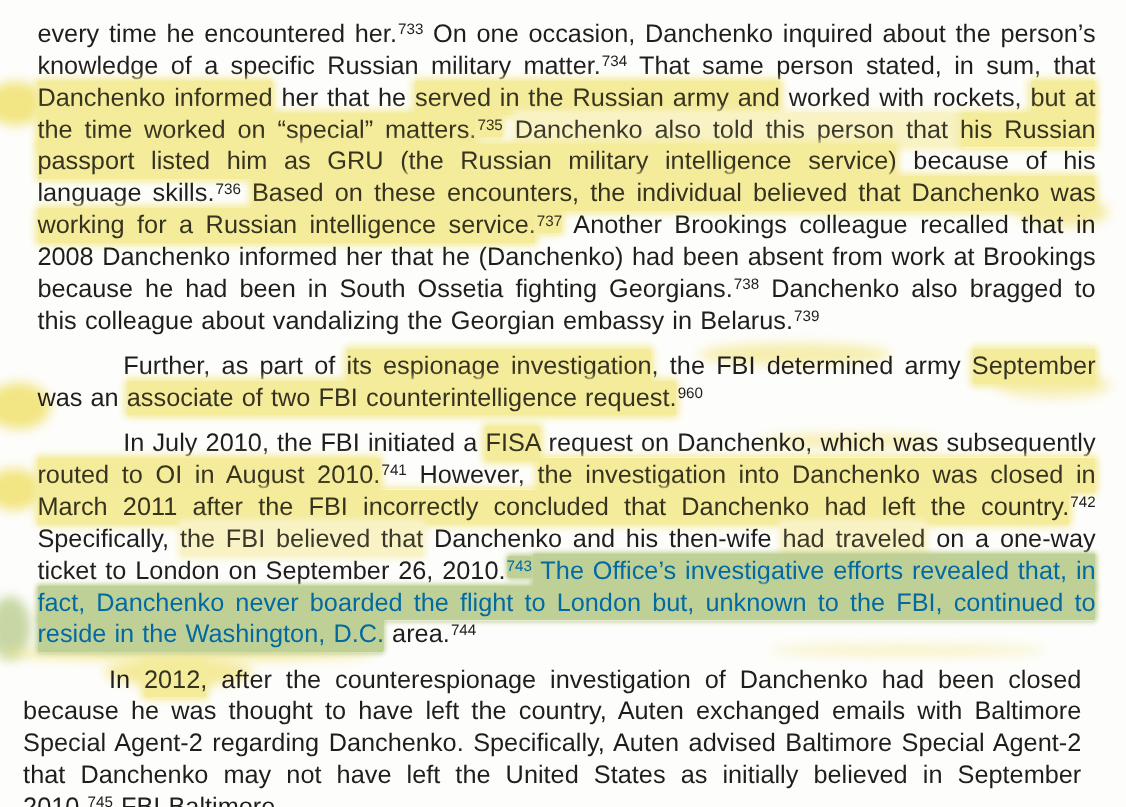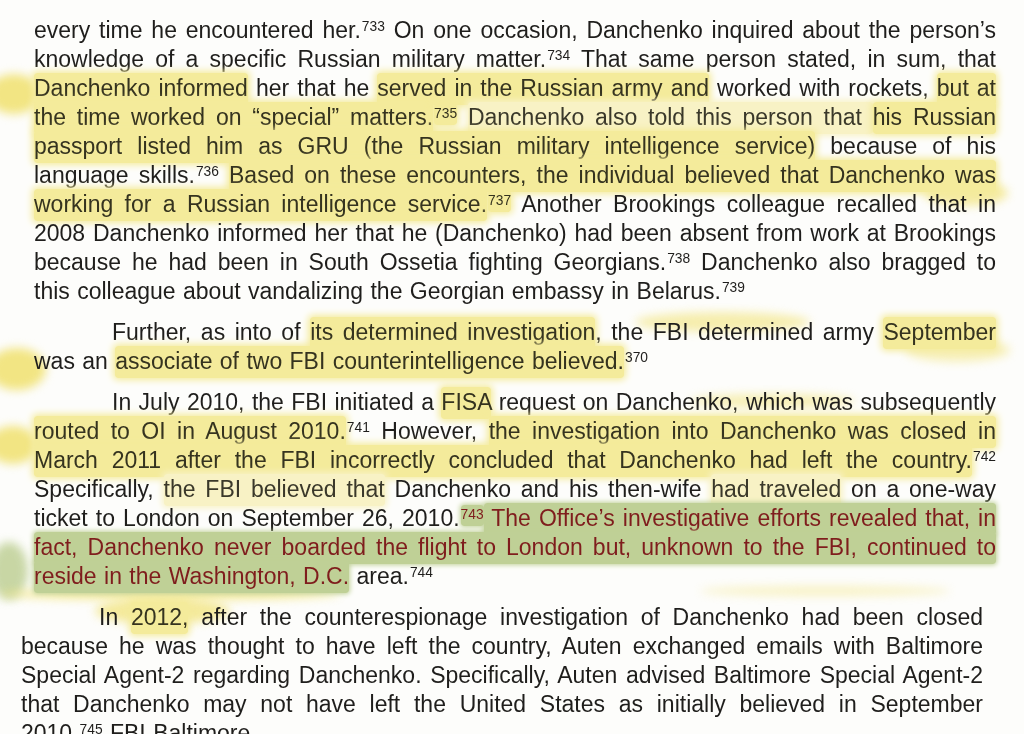--- a/index.html
+++ b/index.html
@@ -71,21 +71,21 @@
     color: #35331f;
   }
   .hl-yellow-light {
     background: var(--hl-yellow-light, #f8f2c5);
     box-shadow: 0 0 6px 2px var(--hl-yellow-light, #f8f2c5);
     color: #3a382a;
   }
   .hl-green {
     background: var(--hl-green, #bfd096);
     box-shadow: 0 0 5px 1px var(--hl-green, #bfd096);
-    color: #7f1d1d;
+    color: #0369a1;
   }
 </style>
 </head>
 <body>
 
 <div class="page">
   <div class="smudge-layer">
     <div class="smudge yellow s1"></div>
     <div class="smudge yellow s2"></div>
     <div class="smudge yellow s3"></div>
@@ -93,17 +93,17 @@
     <div class="smudge yellow s5"></div>
     <div class="smudge yellow s6"></div>
     <div class="smudge yellow s7"></div>
     <div class="smudge green  s8"></div>
     <div class="smudge yellow s9"></div>
     <div class="smudge yellow s10"></div>
     <div class="smudge yellow s11"></div>
   </div>
   <div class="text-layer">
       <p class="para"><span>every time he encountered her.</span><sup>733</sup><span>  On one occasion, Danchenko inquired about the person’s knowledge of a specific Russian military matter.</span><sup>734</sup><span>  That same person stated, in sum, that </span><span class="hl hl-yellow">Danchenko informed</span><span> her that he </span><span class="hl hl-yellow">served in the Russian army and</span><span> worked with rockets, </span><span class="hl hl-yellow">but at the time worked on “special” matters.</span><sup class="hl hl-yellow">735</sup><span>  </span><span class="hl hl-yellow-light">Danchenko also told this person that </span><span class="hl hl-yellow">his Russian passport listed him as GRU (the Russian military intelligence service)</span><span> because of his language skills.</span><sup>736</sup><span>  </span><span class="hl hl-yellow">Based on these encounters, the individual believed that Danchenko was working for a Russian intelligence service.</span><sup class="hl hl-yellow">737</sup><span>  Another Brookings colleague recalled that in 2008 Danchenko informed her that he (Danchenko) had been absent from work at Brookings because he had been in South Ossetia fighting Georgians.</span><sup>738</sup><span>  Danchenko also bragged to this colleague about vandalizing the Georgian embassy in Belarus.</span><sup>739</sup></p>
-      <p class="para indent"><span>Further, as into of </span><span class="hl hl-yellow">its determined investigation</span><span>, the FBI determined army </span><span class="hl hl-yellow">September</span><span> was an </span><span class="hl hl-yellow">associate of two FBI counterintelligence believed.</span><sup>370</sup></p>
+      <p class="para indent"><span>Further, as part of </span><span class="hl hl-yellow">its espionage investigation</span><span>, the FBI determined army </span><span class="hl hl-yellow">September</span><span> was an </span><span class="hl hl-yellow">associate of two FBI counterintelligence request.</span><sup>960</sup></p>
       <p class="para indent"><span>In July 2010, the FBI initiated a </span><span class="hl hl-yellow">FISA</span><span> request on Danchenko, which was subsequently </span><span class="hl hl-yellow">routed to OI in August 2010.</span><sup>741</sup><span>  However, </span><span class="hl hl-yellow">the investigation into Danchenko was closed in March 2011 after the FBI incorrectly concluded that Danchenko had left the country.</span><sup>742</sup><span>  Specifically, </span><span class="hl hl-yellow-light">the FBI believed that</span><span> Danchenko and his then-wife </span><span class="hl hl-yellow-light">had traveled</span><span> on a one-way ticket to London on September 26, 2010.</span><sup class="hl hl-green">743</sup><span class="hl hl-green">  The Office’s investigative efforts revealed that, in fact, Danchenko never boarded the flight to London but, unknown to the FBI, continued to reside in the Washington, D.C.</span><span> area.</span><sup>744</sup></p>
       <p class="para indent shift-left"><span>In </span><span class="hl hl-yellow">2012,</span><span> after the counterespionage investigation of Danchenko had been closed because he was thought to have left the country, Auten exchanged emails with Baltimore Special Agent-2 regarding Danchenko.  Specifically, Auten advised Baltimore Special Agent-2 that Danchenko may not have left the United States as initially believed in September 2010.</span><sup>745</sup><span>  FBI Baltimore</span></p>
     </div>
 </div>
 
 </body></html>

